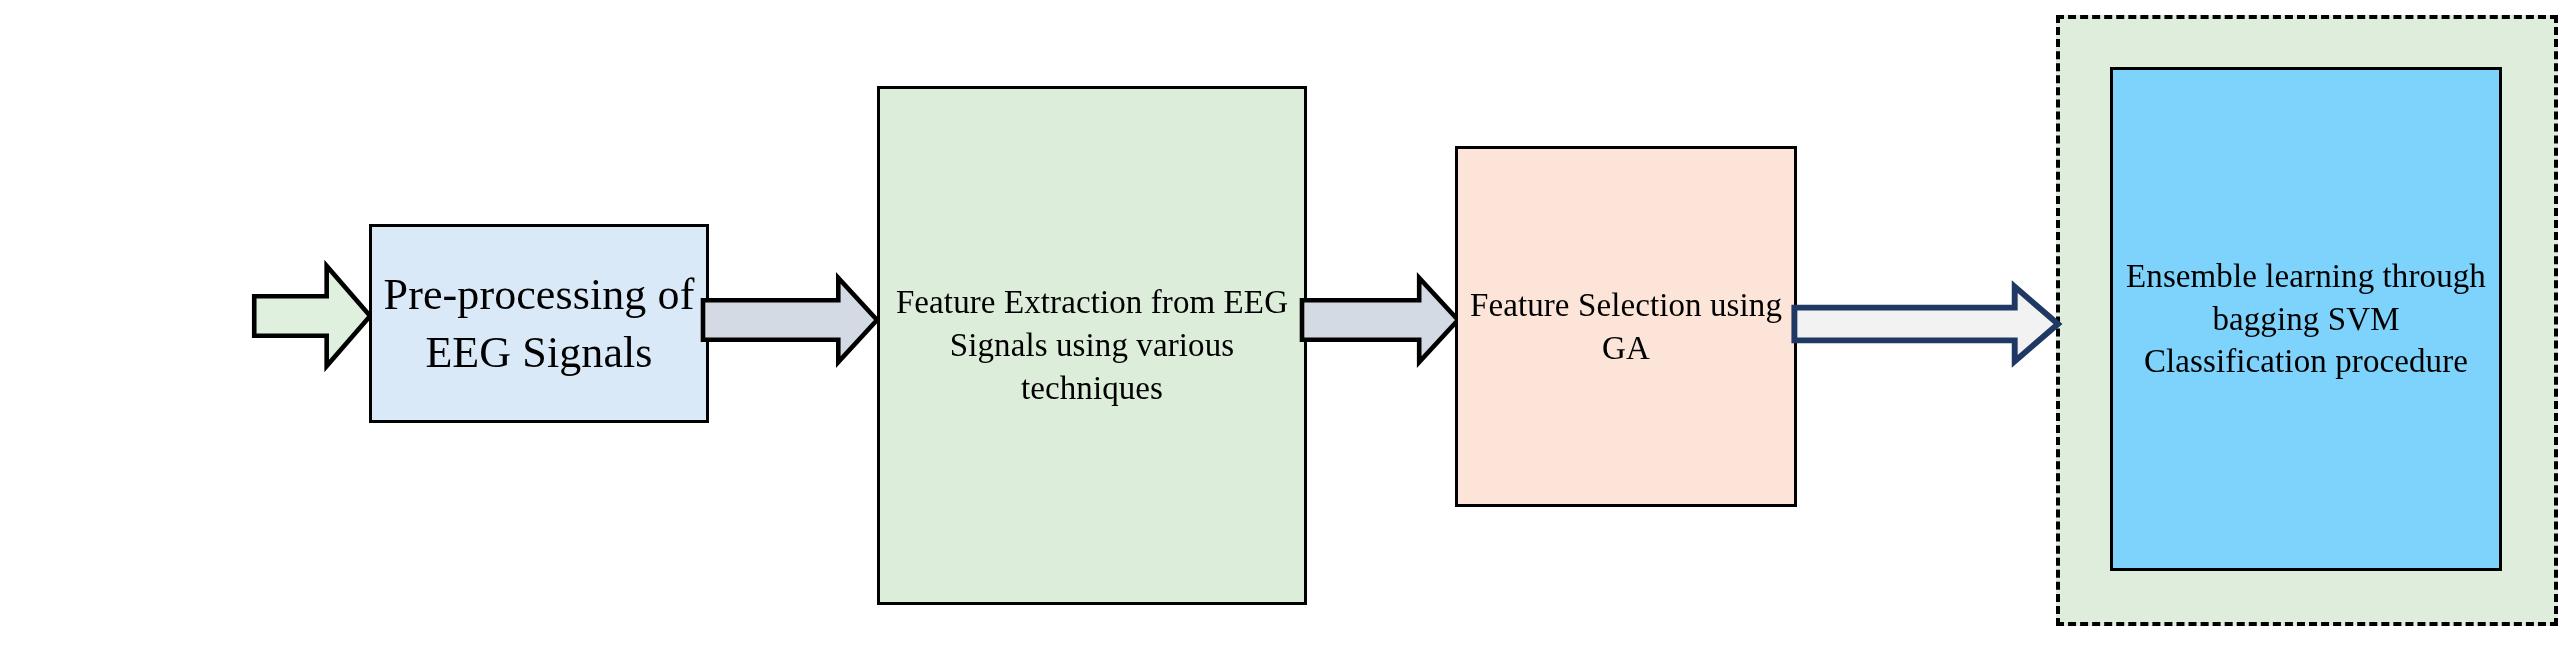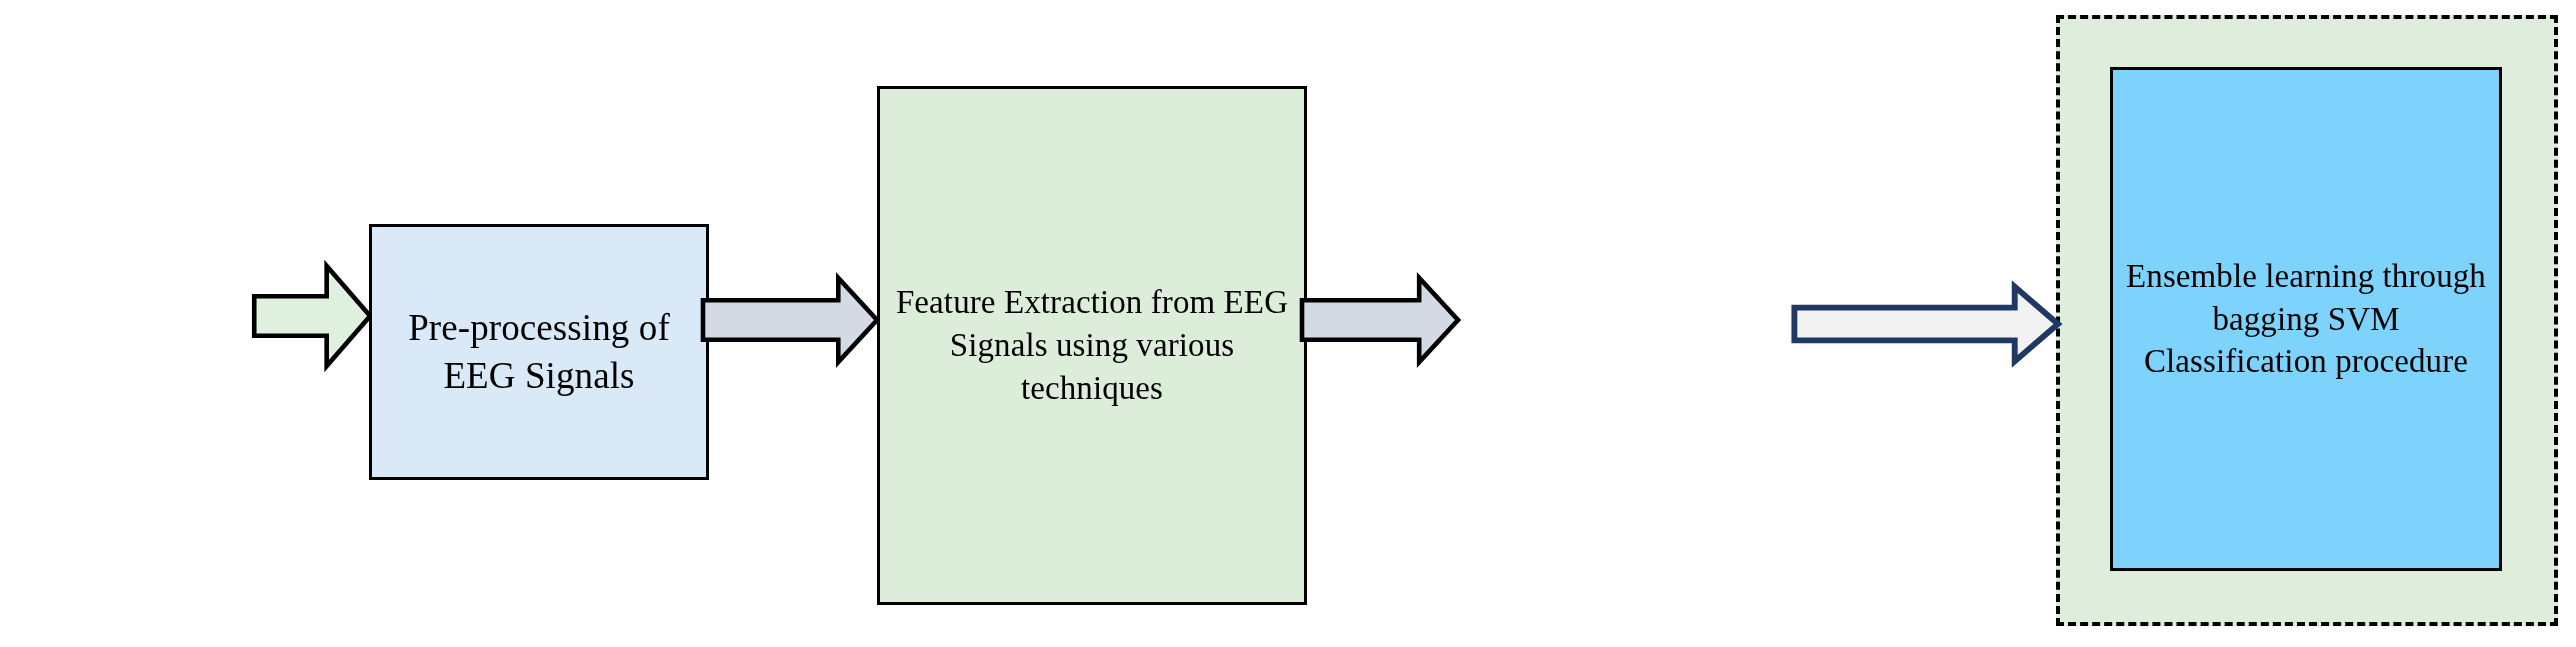--- a/index.html
+++ b/index.html
@@ -37,23 +37,23 @@
     width: 100%;
   }
 
   
   #node-eeg-data {
     left: 16.5px;  top: 219px;  width: 239px; height: 202px;
     background: #FDEFCB;
     font-size: 36px;
   }
   #node-preprocessing {
-    left: 369px; top: 224px;  width: 340px; height: 256px;
+    left: 369px; top: 224px;  width: 340px; height: 199px;
     background: #DAE9F7;
-    font-size: 37px;
+    font-size: 44px;
   }
   #node-feature-extraction {
     left: 877px; top: 86px; width: 430px; height: 519px;
     background: #DCEDD9;
     font-size: 33px;
   }
   #node-feature-selection {
     left: 1455px; top: 146px; width: 342px; height: 361px;
     background: #FCE4D8;
     font-size: 33px;
@@ -119,20 +119,23 @@
   <div class="node" id="node-feature-extraction">
     <span class="label">Feature Extraction from EEG Signals using various techniques</span>
   </div>
 
   <div class="arrow" id="arrow-3" style="left:1302px; top:275px; width:158px; height:90px;">
     <svg width="158" height="90" viewBox="0 0 240 136">
       <polygon points="0,38 178,38 178,4 237,68 178,132 178,98 0,98" fill="#D3DAE4" stroke="#000000" stroke-width="7" stroke-linejoin="miter"></polygon>
     </svg>
   </div>
 
+  <div class="node" id="node-feature-selection">
+    <span class="label">Feature Selection using GA</span>
+  </div>
 
   <div class="arrow" id="arrow-4" style="left:1794px; top:284px; width:267px; height:80px;">
     <svg width="267" height="80" viewBox="0 0 406 122">
       <polygon points="0,36 336,36 336,4 402,61 336,118 336,86 0,86" fill="#F2F2F2" stroke="#1F3864" stroke-width="9" stroke-linejoin="miter"></polygon>
     </svg>
   </div>
 
   <div class="node" id="node-ensemble">
     <span class="label">Ensemble learning through bagging  SVM Classification procedure</span>
   </div>

